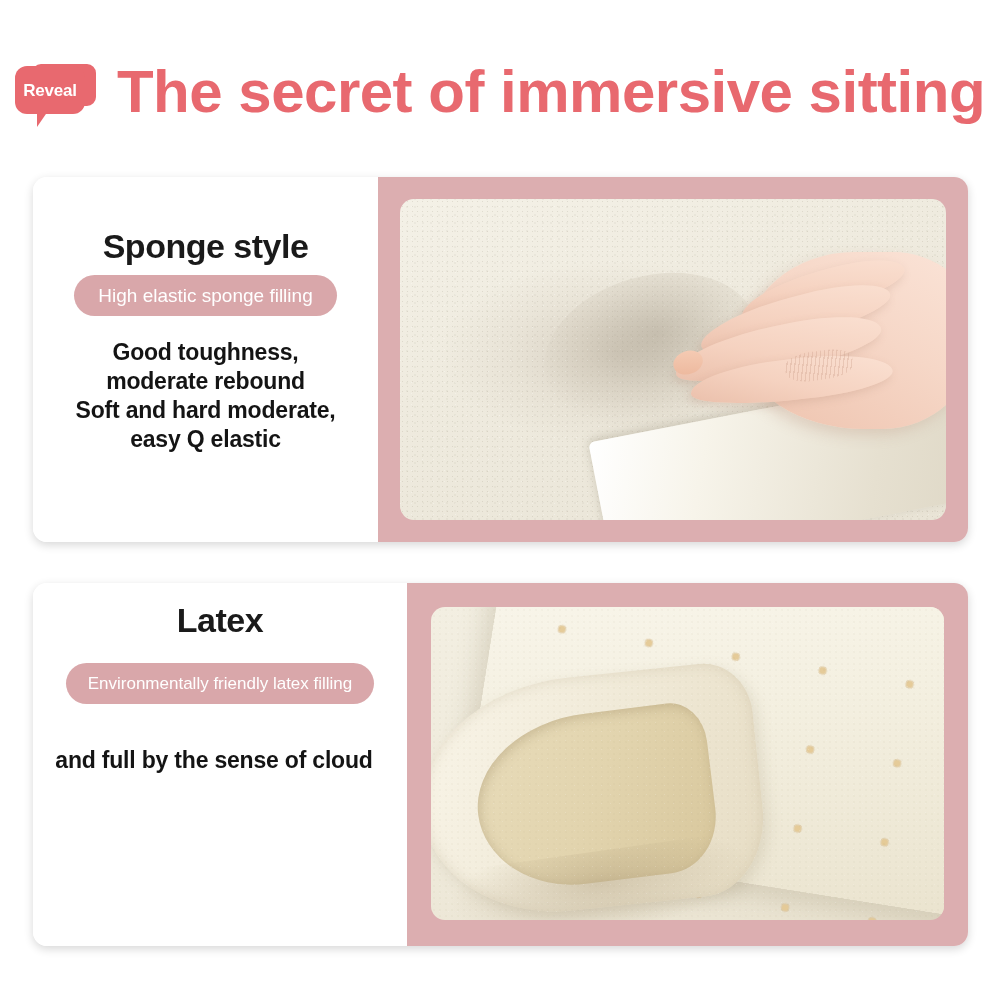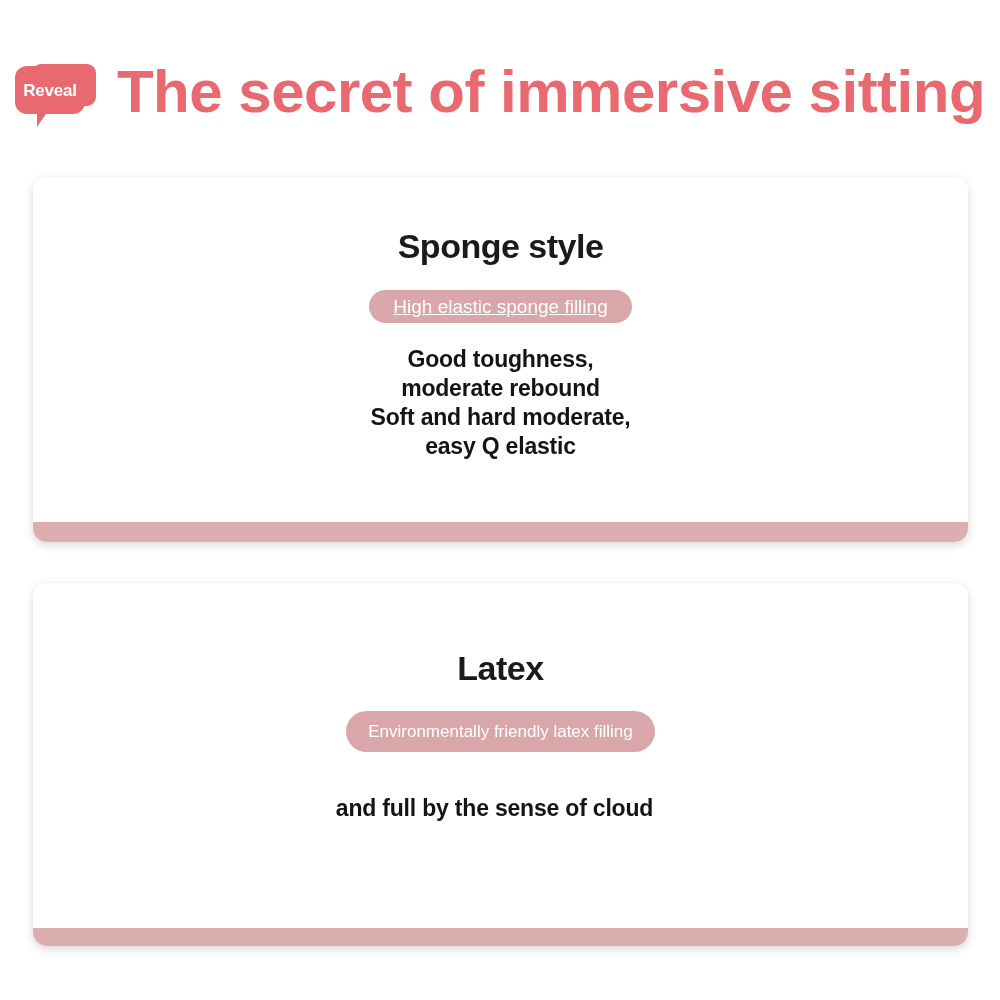--- a/index.html
+++ b/index.html
@@ -94,21 +94,20 @@
   
   .card {
     position: absolute;
     left: 33px;
     width: 935px;
     background: #ffffff;
     border-radius: 14px;
     box-shadow: 0 3px 10px rgba(0,0,0,0.16);
     overflow: hidden;
     display: flex;
-    flex-direction: column;
   }
   #card-1 { top: 177px; height: 365px; }
   #card-2 { top: 583px; height: 363px; }
 
   .card-text {
     flex: 0 0 345px;
     background: #ffffff;
     padding: 0 8px;
     display: flex;
     flex-direction: column;
@@ -116,38 +115,37 @@
     text-align: center;
   }
 
   .card-title {
     color: #1a1a1a;
     font-weight: bold;
     letter-spacing: -0.5px;
     line-height: 1;
   }
   #card-1 .card-title { font-size: 34px; margin-top: 52px; }
-  #card-2 .card-title { font-size: 34px; margin-top: 68px; }
+  #card-2 .card-title { font-size: 34px; margin-top: 20px; }
 
   .card-pill {
     background: #d9a7aa;
     color: #ffffff;
     border-radius: 999px;
     display: inline-flex;
     align-items: center;
     justify-content: center;
     line-height: 1;
     white-space: nowrap;
   }
   #card-1 .card-pill {
-    margin-top: 27px;
-    height: 33px;
+    margin-top: 12px;
+    height: 41px;
     padding: 0 24px;
     font-size: 19px;
-    text-decoration: underline;
   }
   #card-2 .card-pill {
     margin-top: 26px;
     height: 41px;
     padding: 0 22px;
     font-size: 17px;
   }
 
   .card-body {
     color: #141414;

